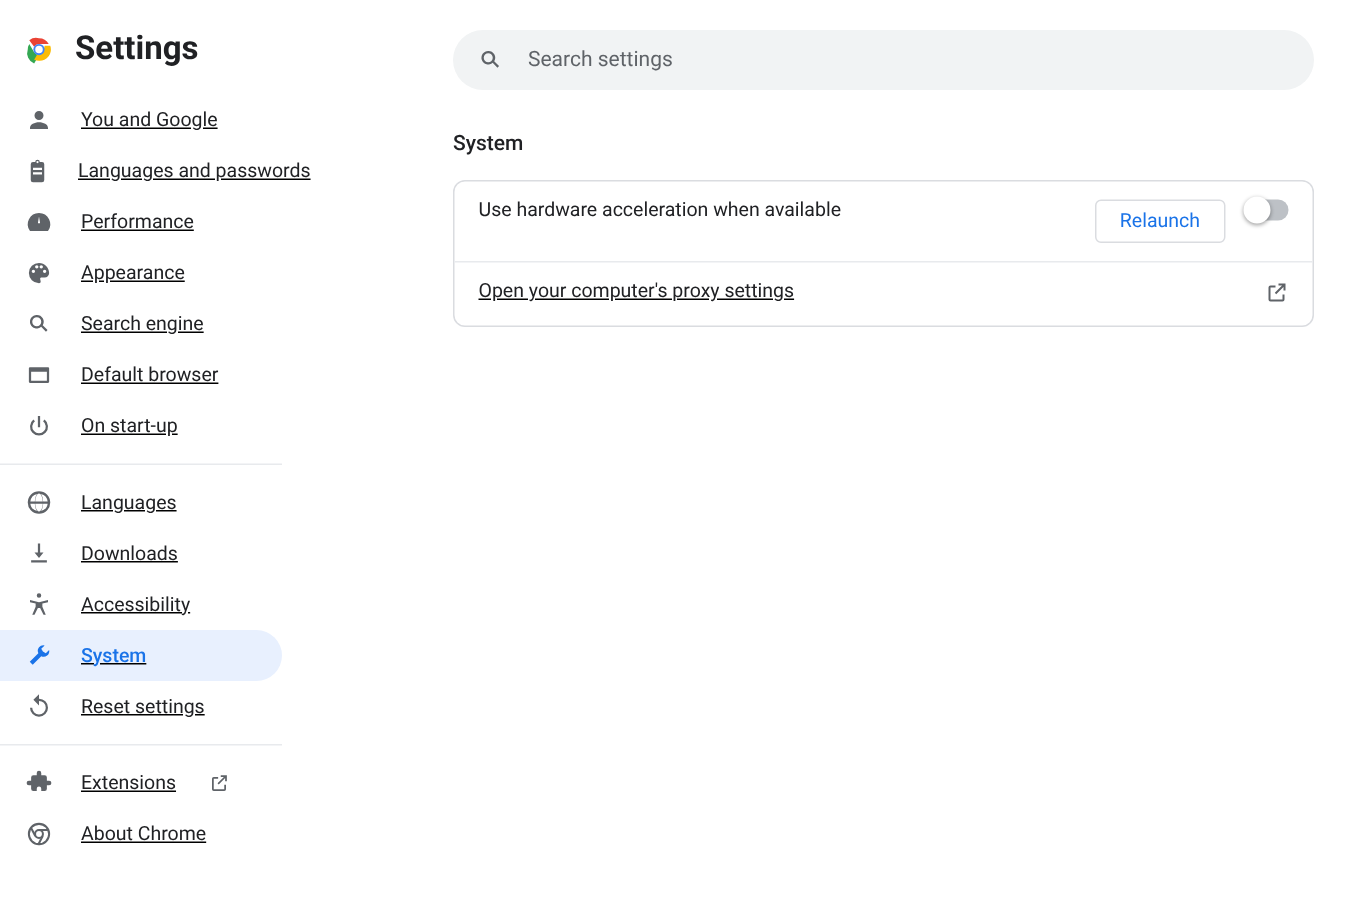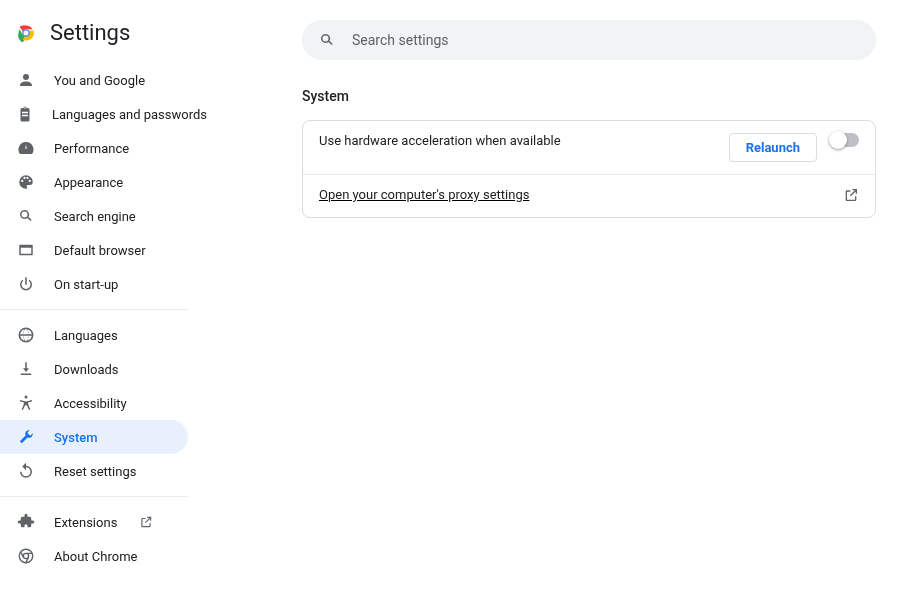--- a/index.html
+++ b/index.html
@@ -1,21 +1,21 @@
 <!DOCTYPE html>
 <html><head>
   <meta charset="utf-8">
   <style>
     * { margin: 0; padding: 0; box-sizing: border-box; font-family: Roboto, "Segoe UI", Arial, sans-serif; }
     body { width: 900px; height: 600px; background: #fff; overflow: hidden; display: flex; }
     
     .sidebar { width: 248px; height: 100%; padding-top: 10px; }
     .brand { display: flex; align-items: center; gap: 14px; padding: 10px 16px 18px; }
-    .brand-title { font-size: 22px; font-weight: 400; color: #202124; }
-    .sidebar-item { display: flex; align-items: center; gap: 18px; height: 34px; padding: 0 16px; border-radius: 0 17px 17px 0; margin-right: 60px; cursor: pointer; }
+    .brand-title { font-size: 22px; font-weight: 700; color: #202124; }
+    .sidebar-item { display: flex; align-items: center; gap: 18px; height: 34px; padding: 0 16px; border-radius: 0 17px 17px 0; margin-right: 60px; cursor: pointer; text-decoration: underline; }
     .sidebar-item .label { font-size: 13px; color: #202124; white-space: nowrap; }
     .sidebar-item.active { background: #e8f0fe; }
     .sidebar-item.active .label { color: #1a73e8; font-weight: 500; }
     .sidebar-item .ico { width: 20px; display: flex; justify-content: center; color: #5f6368; }
     .sidebar-item.active .ico { color: #1a73e8; }
     .divider { height: 1px; background: #e8eaed; margin: 8px 0 8px 0; margin-right: 60px; }
     
     .main { flex: 1; padding: 20px 24px 0 54px; }
     .search-wrap { height: 40px; background: #f1f3f4; border-radius: 20px; display: flex; align-items: center; padding: 0 16px; gap: 16px; }
     .search-wrap .ico { color: #5f6368; }
@@ -23,21 +23,21 @@
     .search-input::placeholder { color: #5f6368; }
     
     .section-title { font-size: 14px; font-weight: 500; color: #202124; margin-top: 28px; margin-bottom: 16px; }
     
     .card { border: 1px solid #dadce0; border-radius: 8px; overflow: hidden; }
     .row { display: flex; align-items: flex-start; padding: 12px 16px; border-bottom: 1px solid #e8eaed; min-height: 42px; }
     .row:last-child { border-bottom: none; }
     .row-label { font-size: 13px; color: #202124; flex: 1; }
     .row.link { cursor: pointer; text-decoration: underline; }
     
-    .relaunch-btn { padding: 6px 16px; border: 1px solid #dadce0; border-radius: 4px; background: #fff; color: #1a73e8; font-size: 13px; font-weight: 700; cursor: pointer; }
+    .relaunch-btn { padding: 6px 16px; border: 1px solid #dadce0; border-radius: 4px; background: #fff; color: #1a73e8; font-size: 13px; font-weight: 400; cursor: pointer; }
     
     .toggle { width: 28px; height: 14px; background: #bdc1c6; border-radius: 7px; position: relative; margin-left: 14px; cursor: pointer; }
     .toggle::after { content: ""; position: absolute; left: -2px; top: -2px; width: 18px; height: 18px; border-radius: 50%; background: #fff; box-shadow: 0 1px 3px rgba(0,0,0,0.4); }
     
     .open-icon { color: #5f6368; }
     
     .ext-open { margin-left: 4px; color: #5f6368; display: inline-flex; }
     svg { display: block; }
   </style>
 </head>

